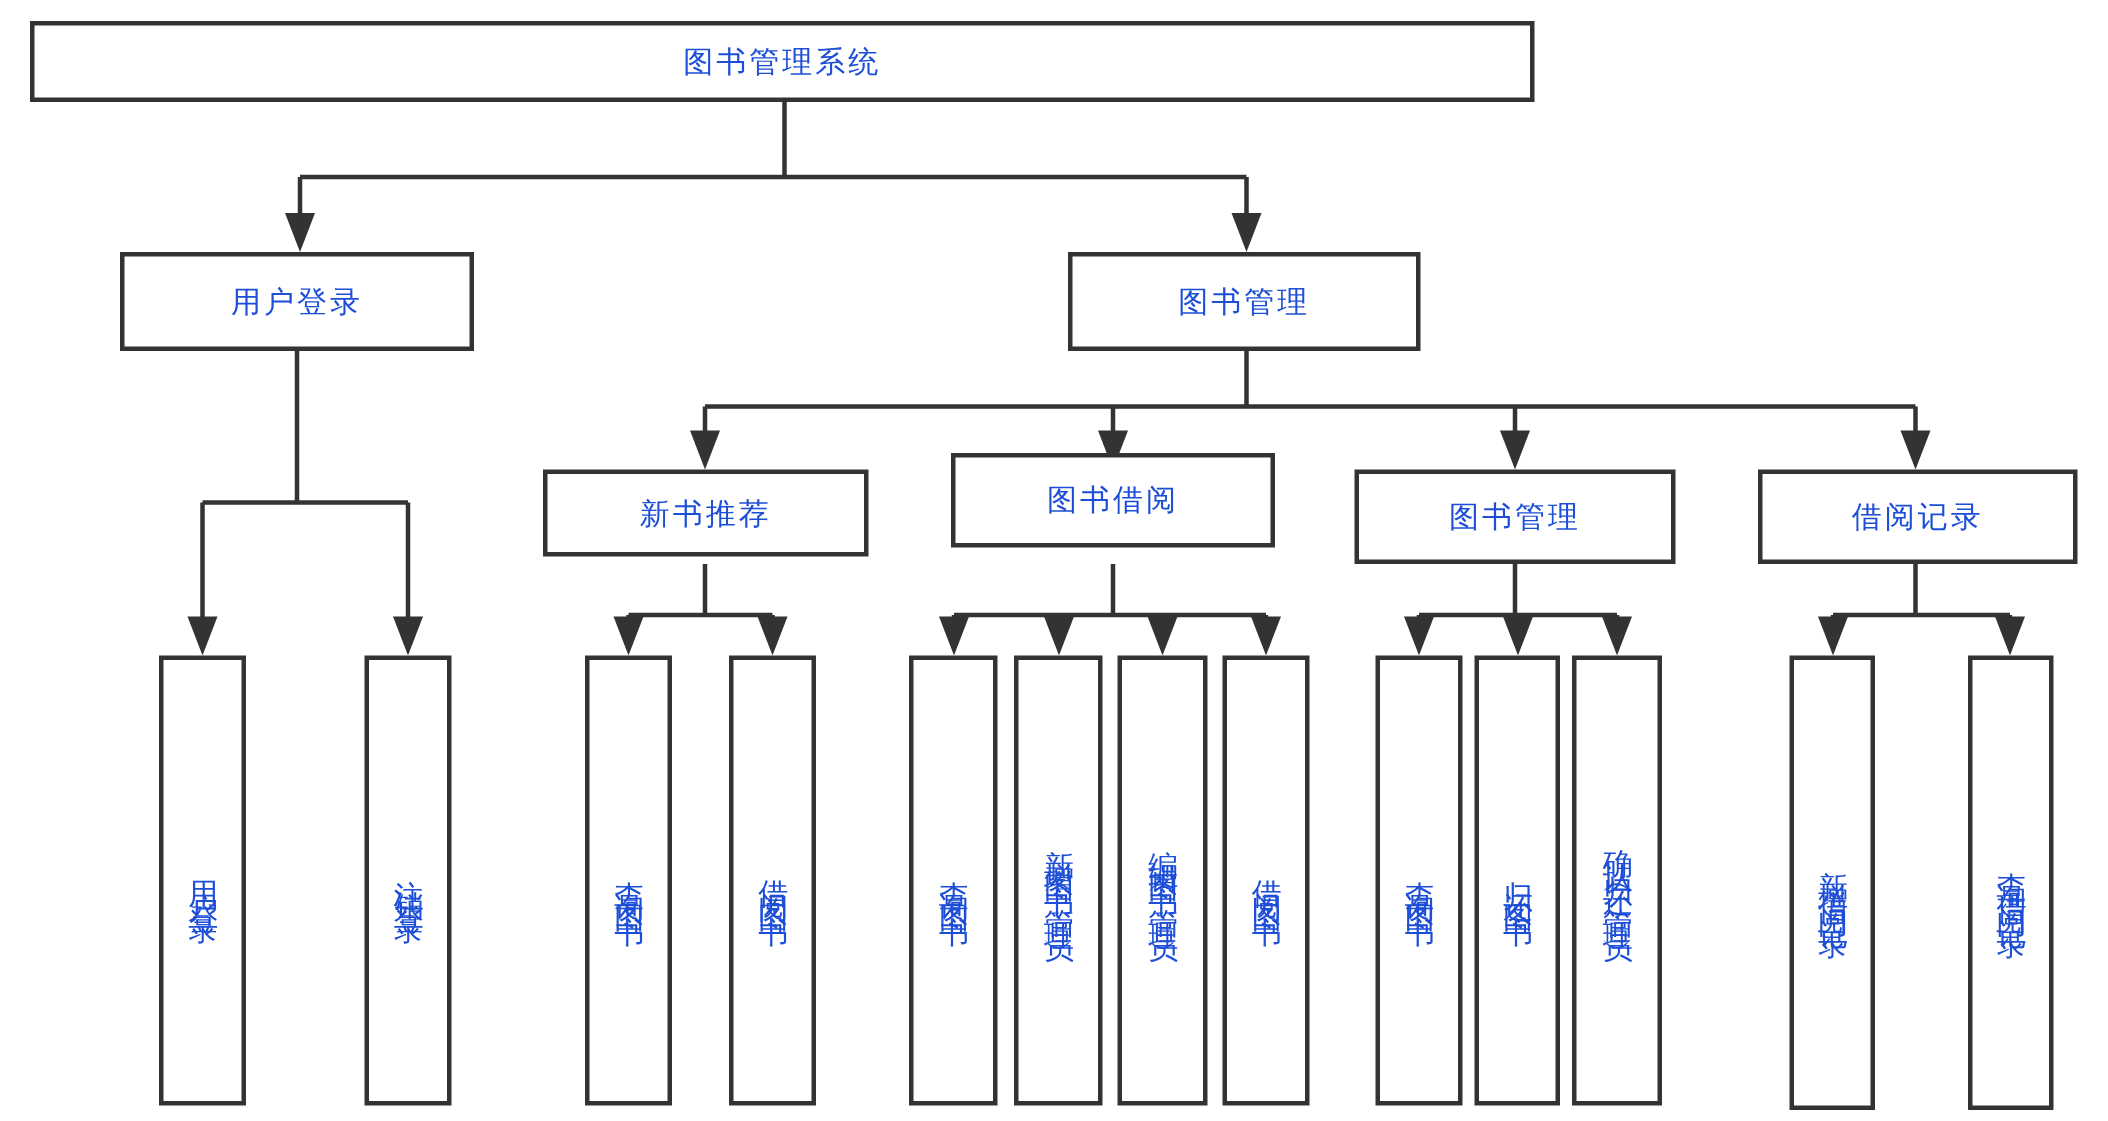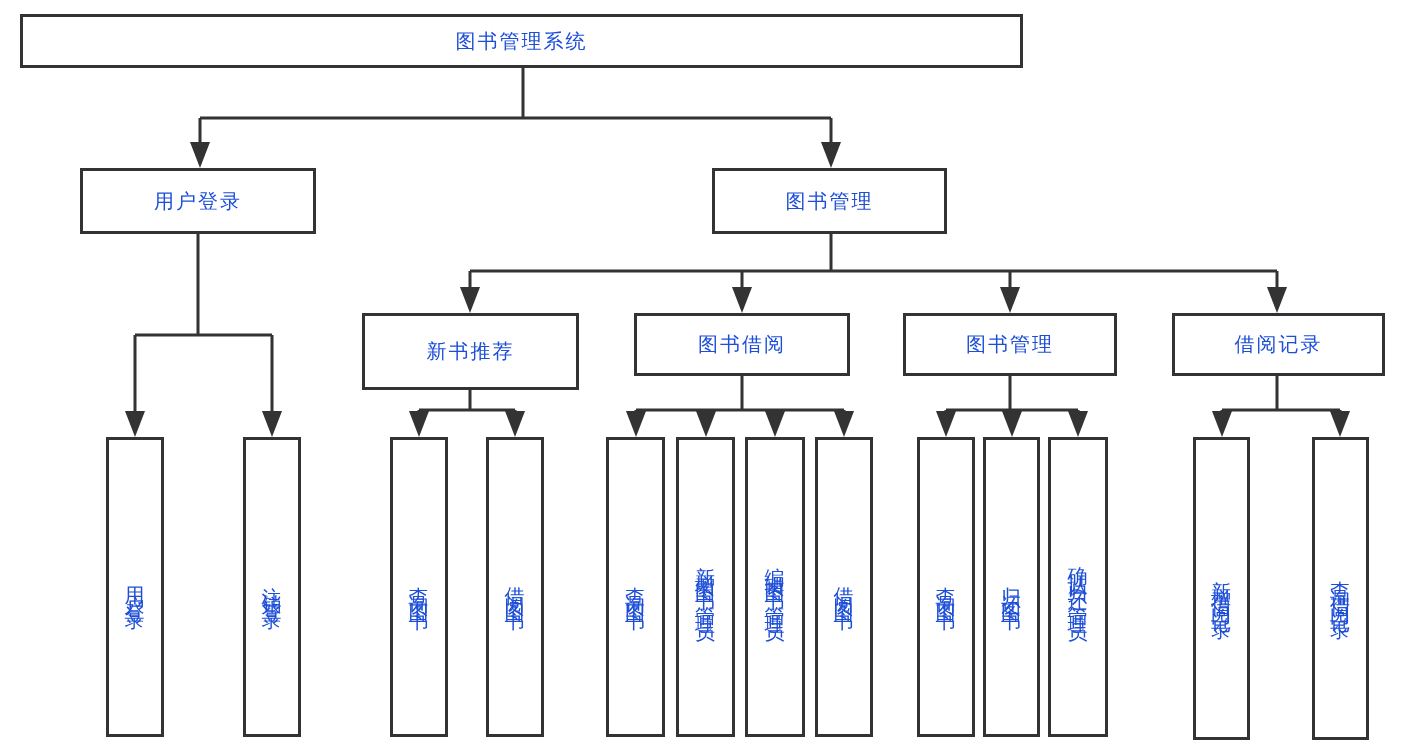--- a/index.html
+++ b/index.html
@@ -126,24 +126,24 @@
     <span>图书管理系统</span>
   </div>
 
   <div class="node h-node" style="left:80px; top:168px; width:236px; height:66px;">
     <span>用户登录</span>
   </div>
   <div class="node h-node" style="left:712px; top:168px; width:235px; height:66px;">
     <span>图书管理</span>
   </div>
 
-  <div class="node h-node" style="left:362px; top:313px; width:217px; height:77px;">
+  <div class="node h-node" style="left:362px; top:313px; width:217px; height:58px;">
     <span>新书推荐</span>
   </div>
-  <div class="node h-node" style="left:634px; top:313px; width:216px; height:63px;">
+  <div class="node h-node" style="left:634px; top:302px; width:216px; height:63px;">
     <span>图书借阅</span>
   </div>
   <div class="node h-node" style="left:903px; top:313px; width:214px; height:63px;">
     <span>图书管理</span>
   </div>
   <div class="node h-node" style="left:1172px; top:313px; width:213px; height:63px;">
     <span>借阅记录</span>
   </div>
 
   <div class="node v-node" style="left:106px; top:437px; width:58px; height:300px;">

